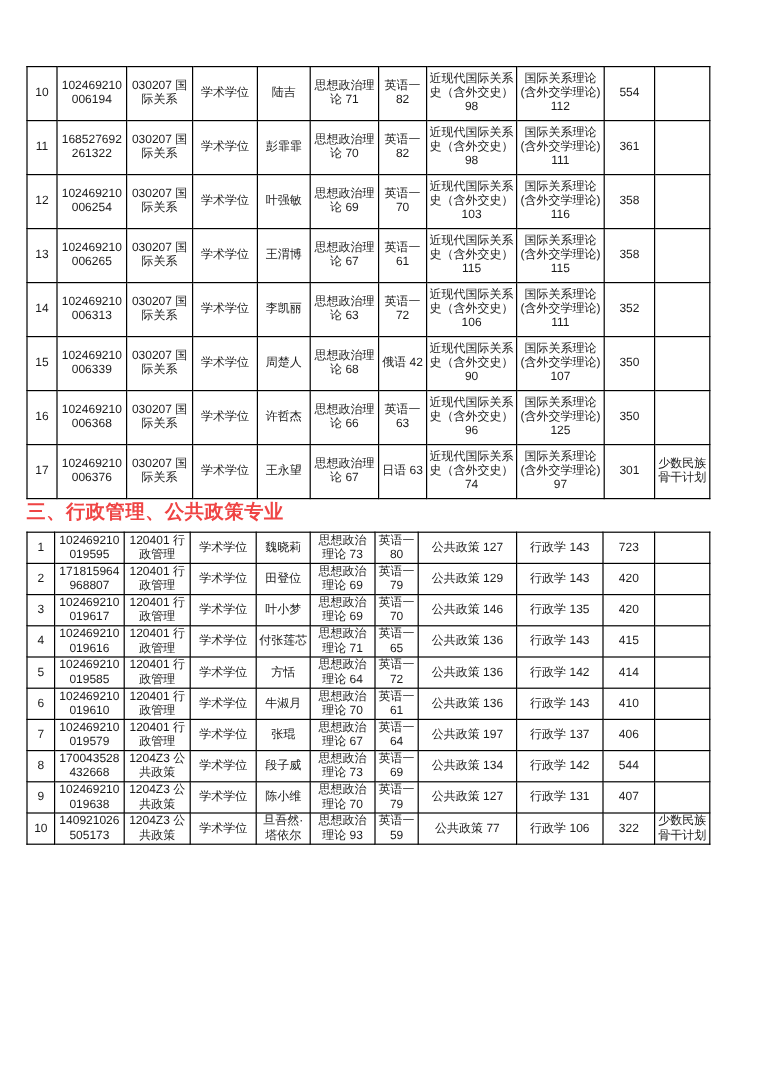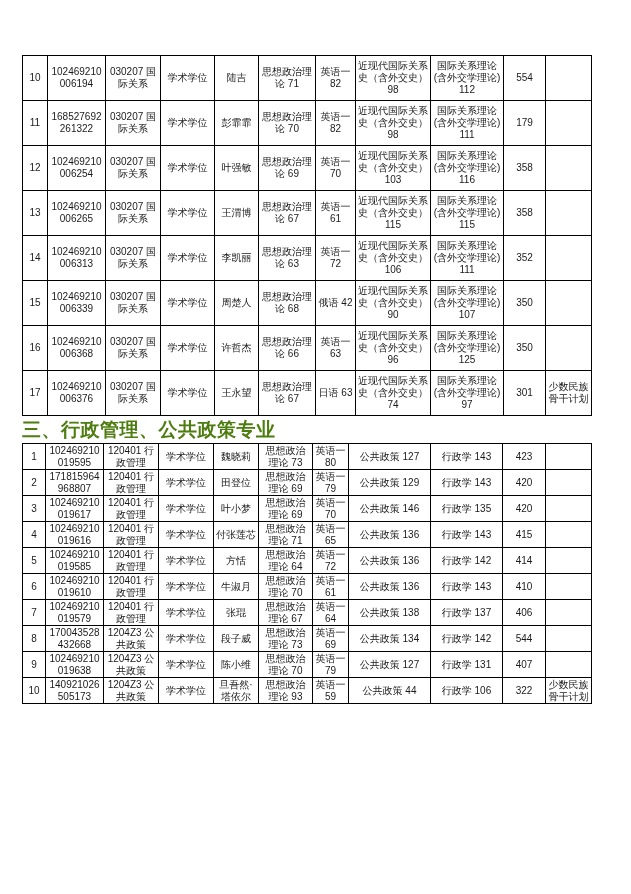--- a/index.html
+++ b/index.html
@@ -34,23 +34,23 @@
   .t2 tr{height:26px;}
   .t2 td{padding:0 1px;}
   td.num{word-break:break-all;margin-left:14px;}
   td.pre{white-space:pre-line;}
   td.note{padding:0 4px;}
   .section-title{
     position:absolute;
     left:22px;
     top:417px;
     margin:0;
-    font-size:19px;
+    font-size:16px;
     font-weight:bold;
-    color:#4d7c0f;
+    color:#ef4444;
     letter-spacing:0.5px;
     white-space:nowrap;
   }
 </style>
 </head>
 <body>
 
 <div class="page">
 
   <table class="grid t1">
@@ -94,21 +94,21 @@
           <td>学术学位</td>
           <td>彭霏霏</td>
           <td>思想政治理论 70</td>
           <td>英语一 82</td>
           <td class="pre">近现代国际关系
 史（含外交史）
 98</td>
           <td class="pre">国际关系理论
 (含外交学理论)
 111</td>
-          <td>179</td>
+          <td>361</td>
           <td class="note"></td>
         </tr>
 
         <tr>
           <td>12</td>
           <td class="num">102469210006254</td>
           <td>030207 国际关系</td>
           <td>学术学位</td>
           <td>叶强敏</td>
           <td>思想政治理论 69</td>
@@ -236,21 +236,21 @@
         <tr>
           <td>1</td>
           <td class="num">102469210019595</td>
           <td>120401 行政管理</td>
           <td>学术学位</td>
           <td>魏晓莉</td>
           <td>思想政治理论 73</td>
           <td>英语一 80</td>
           <td class="pre">公共政策 127</td>
           <td class="pre">行政学 143</td>
-          <td>423</td>
+          <td>723</td>
           <td class="note"></td>
         </tr>
 
         <tr>
           <td>2</td>
           <td class="num">171815964968807</td>
           <td>120401 行政管理</td>
           <td>学术学位</td>
           <td>田登位</td>
           <td>思想政治理论 69</td>
@@ -318,21 +318,21 @@
         </tr>
 
         <tr>
           <td>7</td>
           <td class="num">102469210019579</td>
           <td>120401 行政管理</td>
           <td>学术学位</td>
           <td>张琨</td>
           <td>思想政治理论 67</td>
           <td>英语一 64</td>
-          <td class="pre">公共政策 138</td>
+          <td class="pre">公共政策 197</td>
           <td class="pre">行政学 137</td>
           <td>406</td>
           <td class="note"></td>
         </tr>
 
         <tr>
           <td>8</td>
           <td class="num">170043528432668</td>
           <td>1204Z3 公共政策</td>
           <td>学术学位</td>
@@ -360,21 +360,21 @@
         </tr>
 
         <tr>
           <td>10</td>
           <td class="num">140921026505173</td>
           <td>1204Z3 公共政策</td>
           <td>学术学位</td>
           <td>旦吾然·塔依尔</td>
           <td>思想政治理论 93</td>
           <td>英语一 59</td>
-          <td class="pre">公共政策 44</td>
+          <td class="pre">公共政策 77</td>
           <td class="pre">行政学 106</td>
           <td>322</td>
           <td class="note">少数民族骨干计划</td>
         </tr>
       </tbody>
   </table>
 
 </div>
 
 </body></html>

